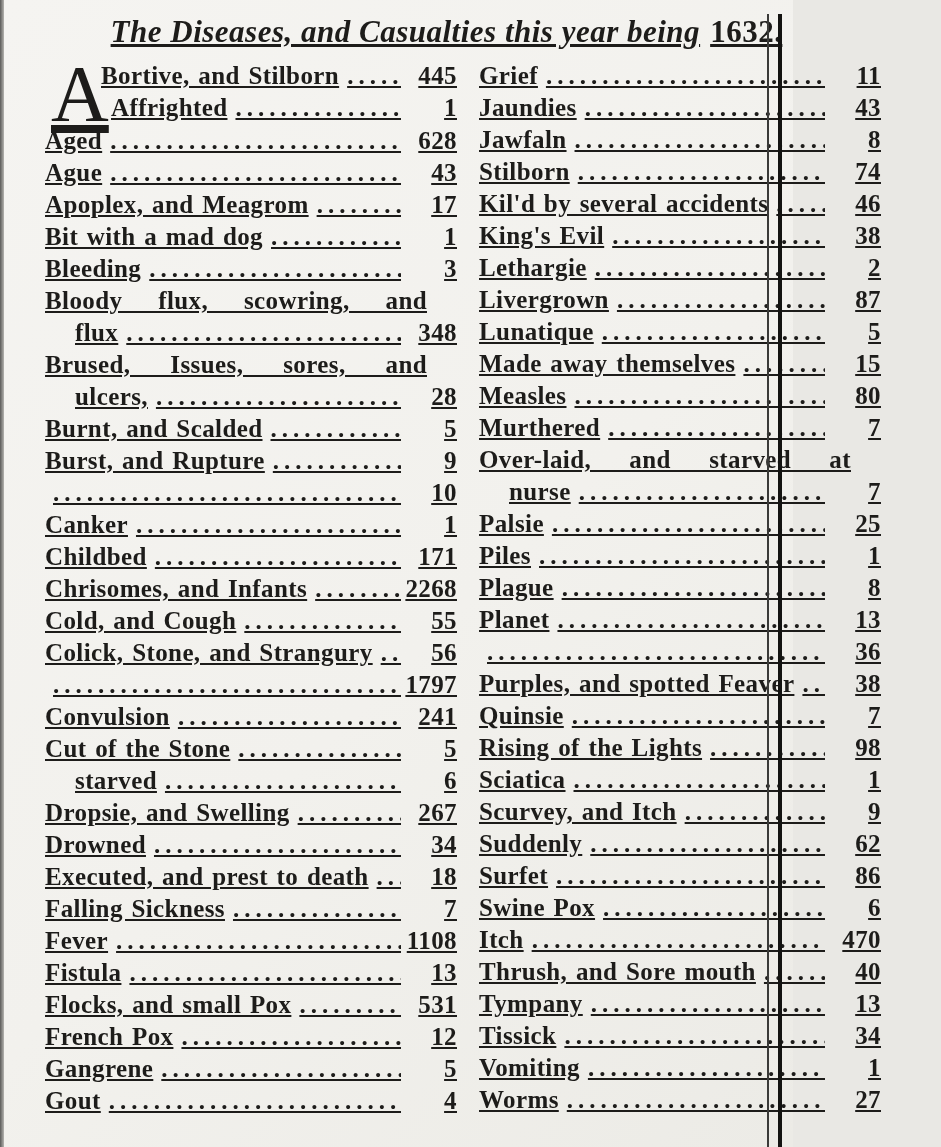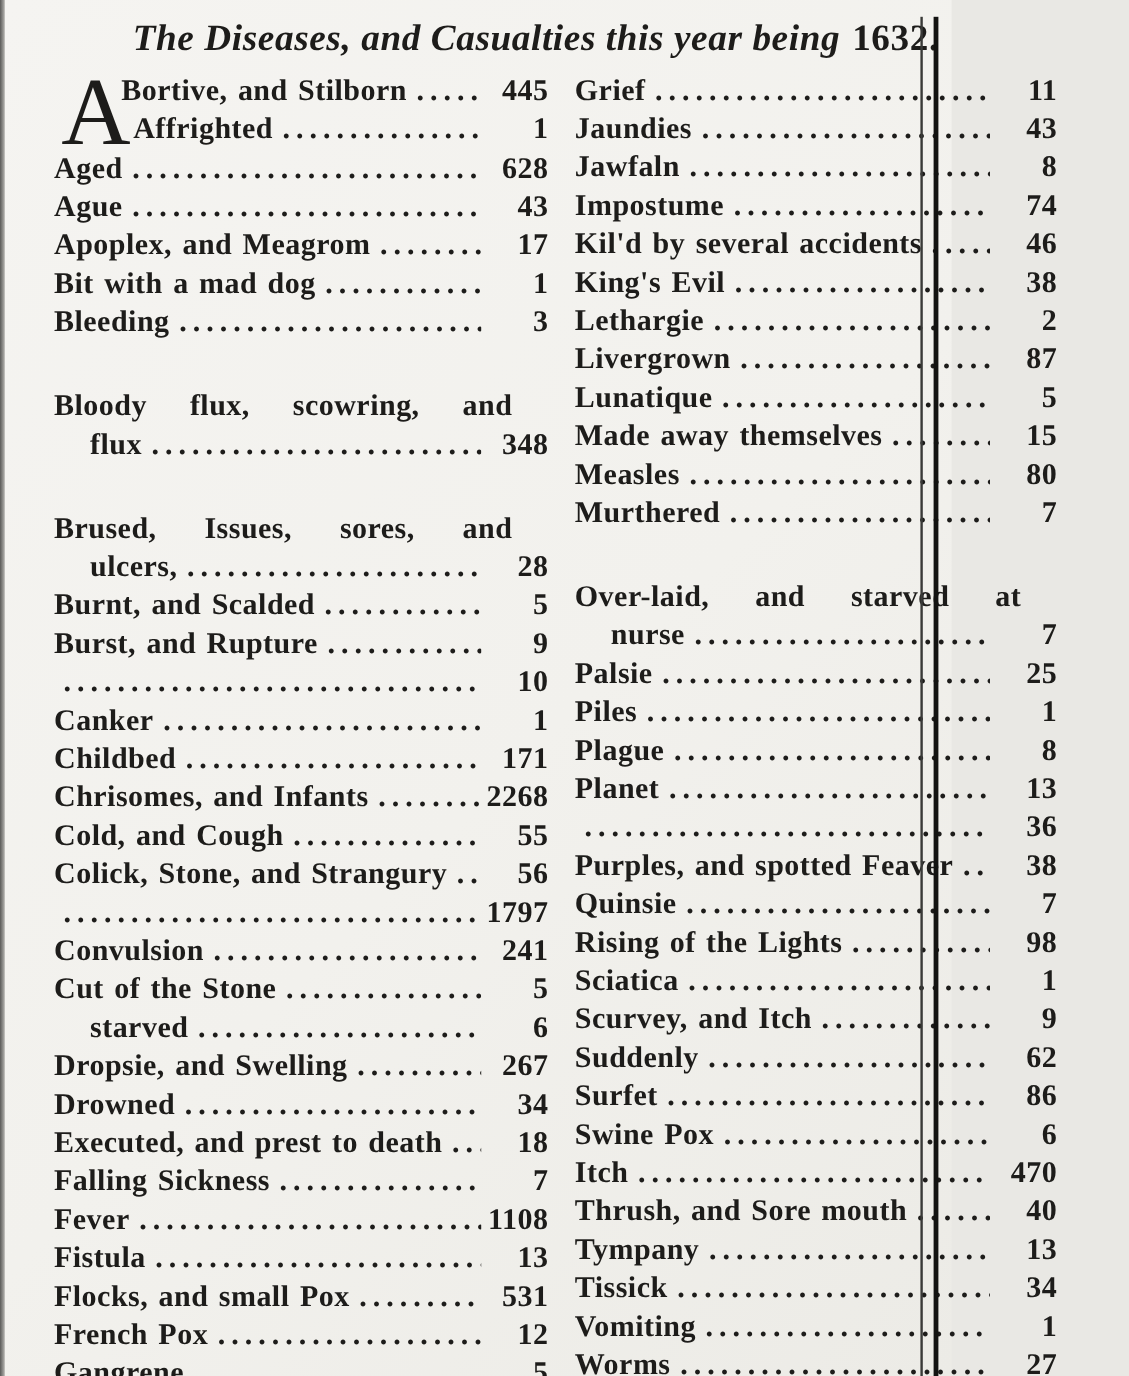--- a/index.html
+++ b/index.html
@@ -8,20 +8,21 @@
     overflow: hidden;
     background: #e9e8e4;
   }
   .page {
     position: relative;
     width: 793px; height: 1147px;
     background: linear-gradient(135deg, #f5f4f1 0%, #f2f1ed 55%, #ecebe6 100%);
     font-family: "Liberation Serif", "DejaVu Serif", serif;
     font-weight: 700;
     color: #1d1c1a;
+    text-decoration: underline;
   }
   .scan-edge-left {
     position: absolute; left: 0; top: 0; bottom: 0; width: 4px;
     background: linear-gradient(to right, #5a5a58, #b5b4b0);
   }
   .page-title {
     margin: 0;
     padding: 12px 0 6px 100px;
     text-align: center;
     font-size: 31px;
@@ -62,21 +63,20 @@
     min-width: 56px;
     text-align: right;
     white-space: nowrap;
   }
   .row.wrap { display: block; }
   .row.wrap .l1 {
     line-height: 32px;
     text-align: justify;
     text-align-last: justify;
     padding-right: 30px;
-    margin-top: 38px;
   }
   .row.wrap .l2 {
     display: flex;
     align-items: flex-end;
     line-height: 32px;
     padding-left: 30px;
   }
   .dropcap-group { display: flex; align-items: flex-start; }
   .dropcap {
     flex: 0 0 auto;
@@ -288,21 +288,21 @@
             <span class="disease">Jaundies</span>
             <span class="leader">................................................</span>
             <span class="value">43</span>
           </div>
           <div class="row">
             <span class="disease">Jawfaln</span>
             <span class="leader">................................................</span>
             <span class="value">8</span>
           </div>
           <div class="row">
-            <span class="disease">Impostume</span>
+            <span class="disease">Stilborn</span>
             <span class="leader">................................................</span>
             <span class="value">74</span>
           </div>
           <div class="row">
             <span class="disease">Kil'd by several accidents</span>
             <span class="leader">................................................</span>
             <span class="value">46</span>
           </div>
           <div class="row">
             <span class="disease">King's Evil</span>

